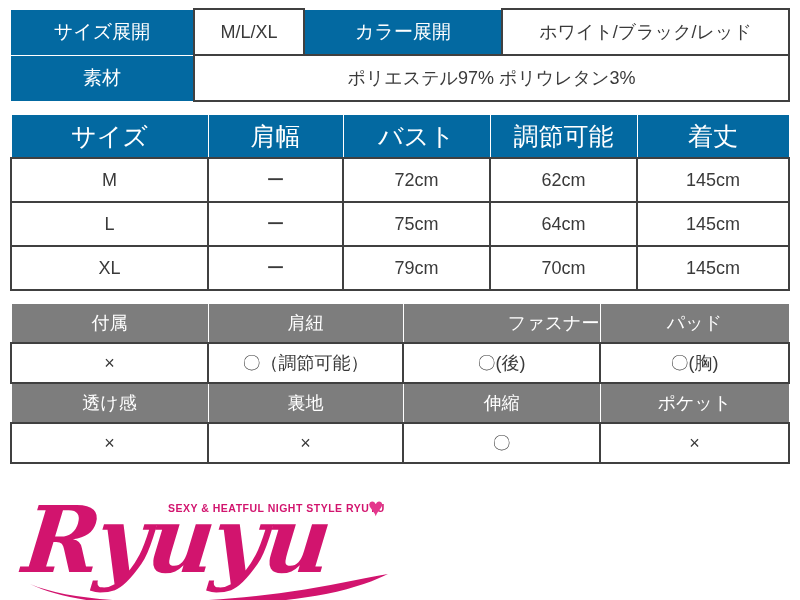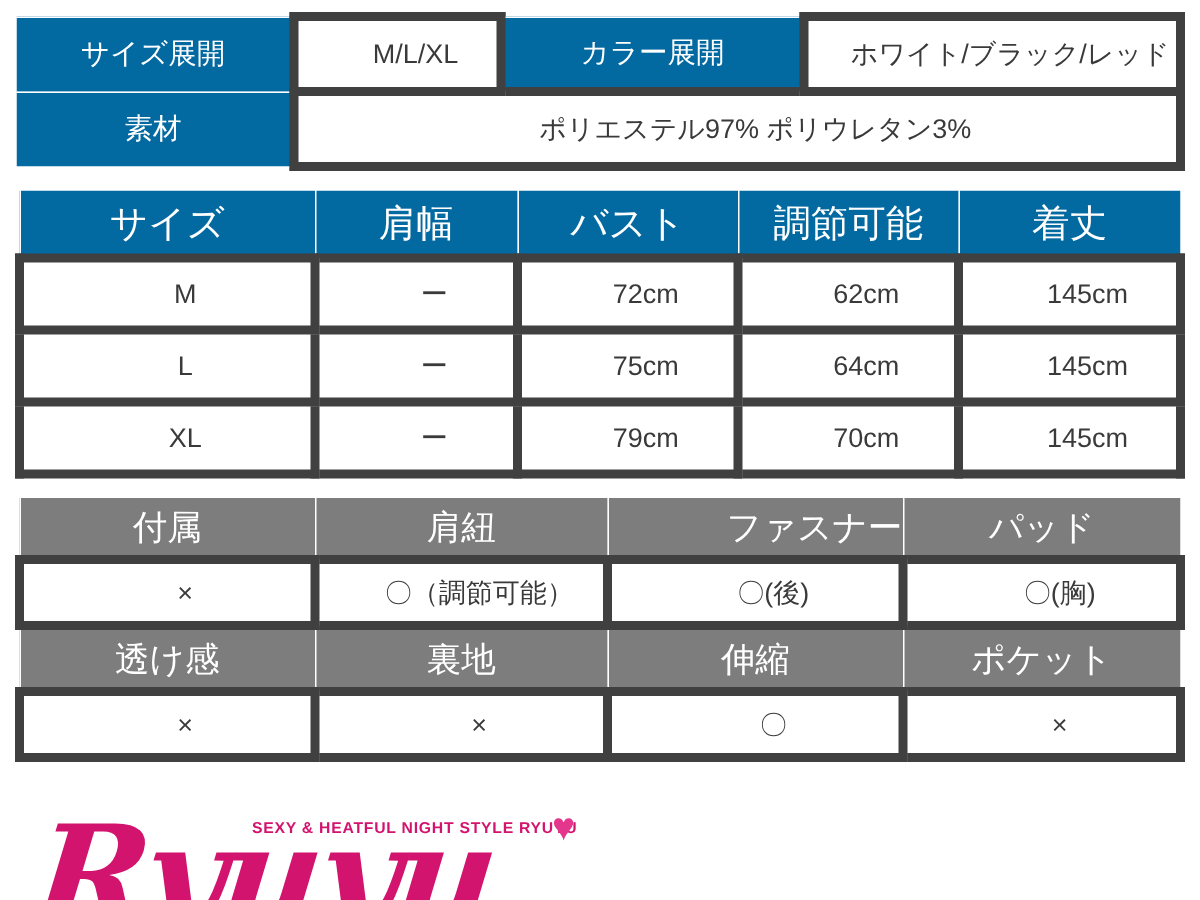--- a/index.html
+++ b/index.html
@@ -37,25 +37,24 @@
     padding: 0;
   }
   td.hdr {
     background: #0369a1;
     color: #ffffff;
     font-size: 19px;
   }
   td.hdr-dark {
     background: #7d7d7d;
     color: #ffffff;
-    font-size: 23px;
+    font-size: 18px;
   }
   td.outlined {
-    border: 6px solid #404040;
-    padding-left: 24px;
+    border: 2px solid #404040;
   }
   .spec-table td { height: 44px; }
   .size-table td { height: 42px; }
   .size-table td.hdr { font-size: 25px; }
   .feat-table td { height: 38px; }
 
   .gap { height: 12px; }
 
   .logo-area {
     position: relative;

